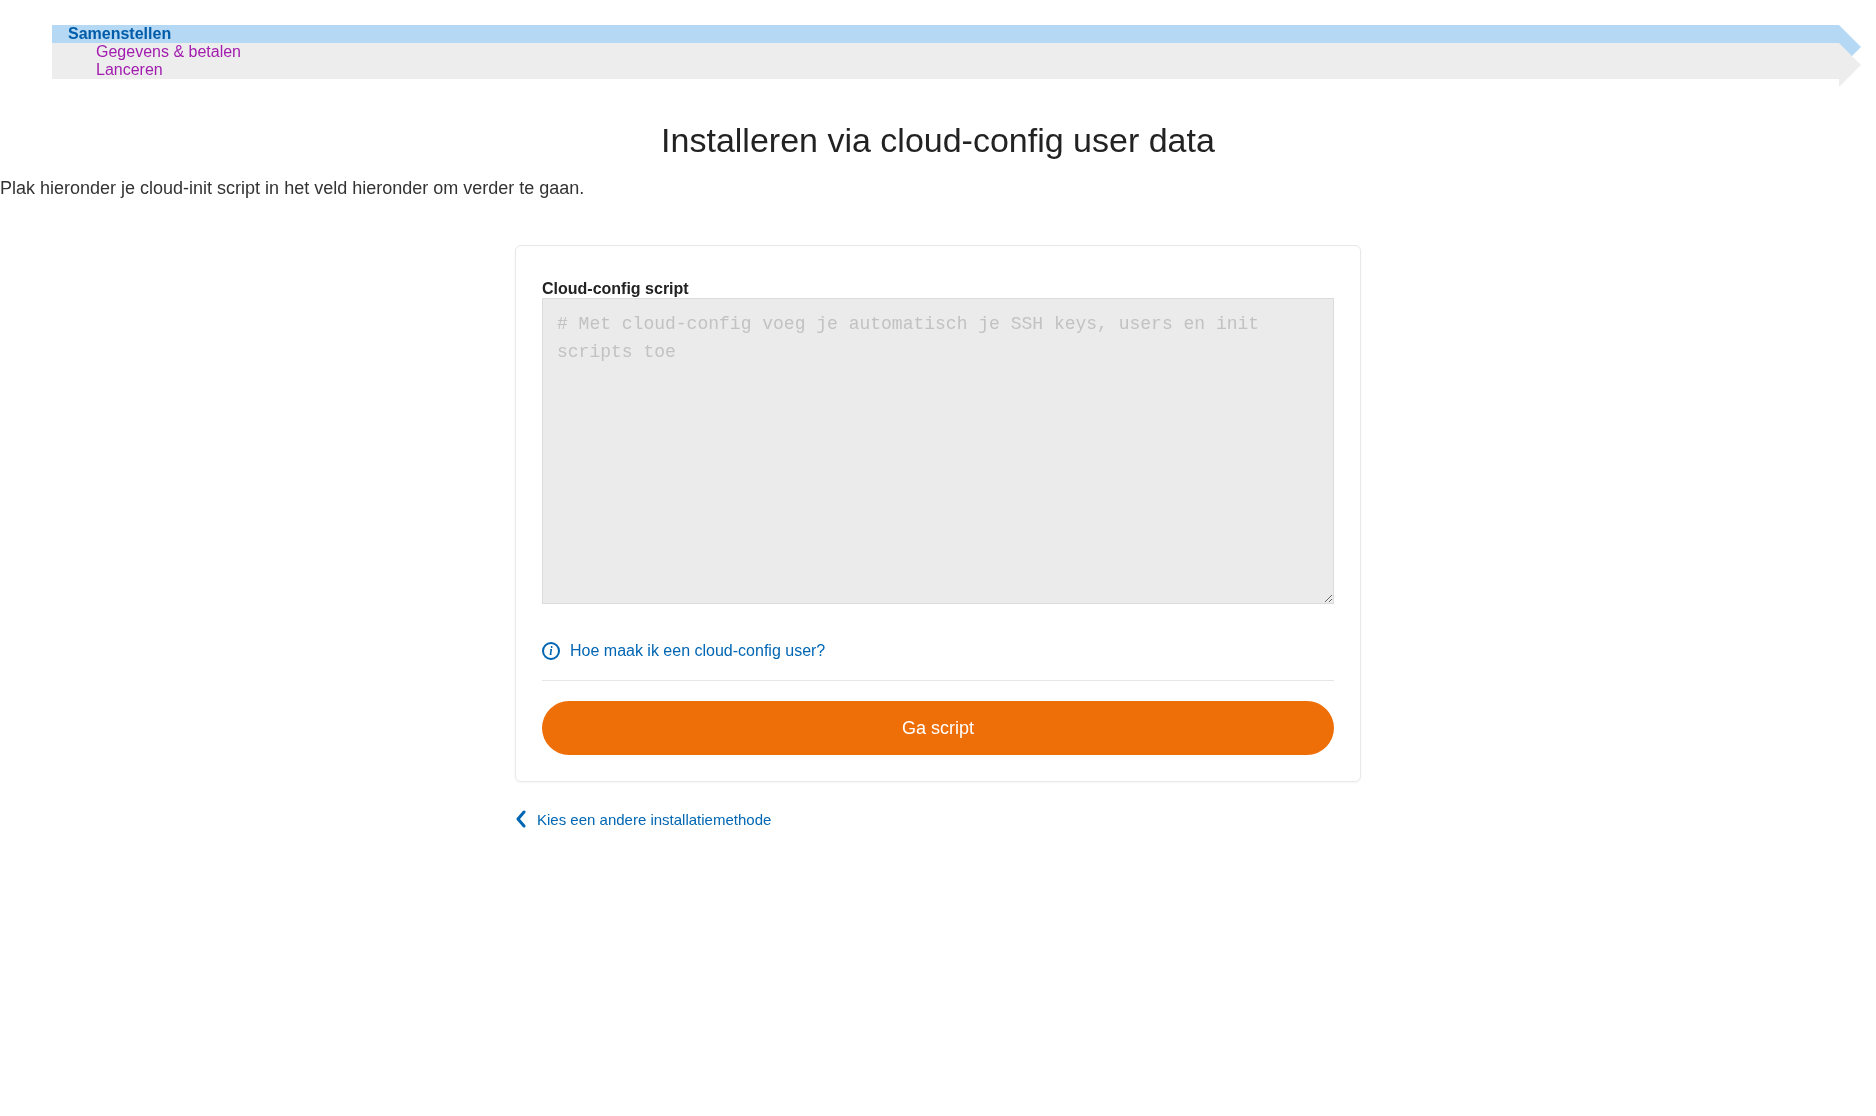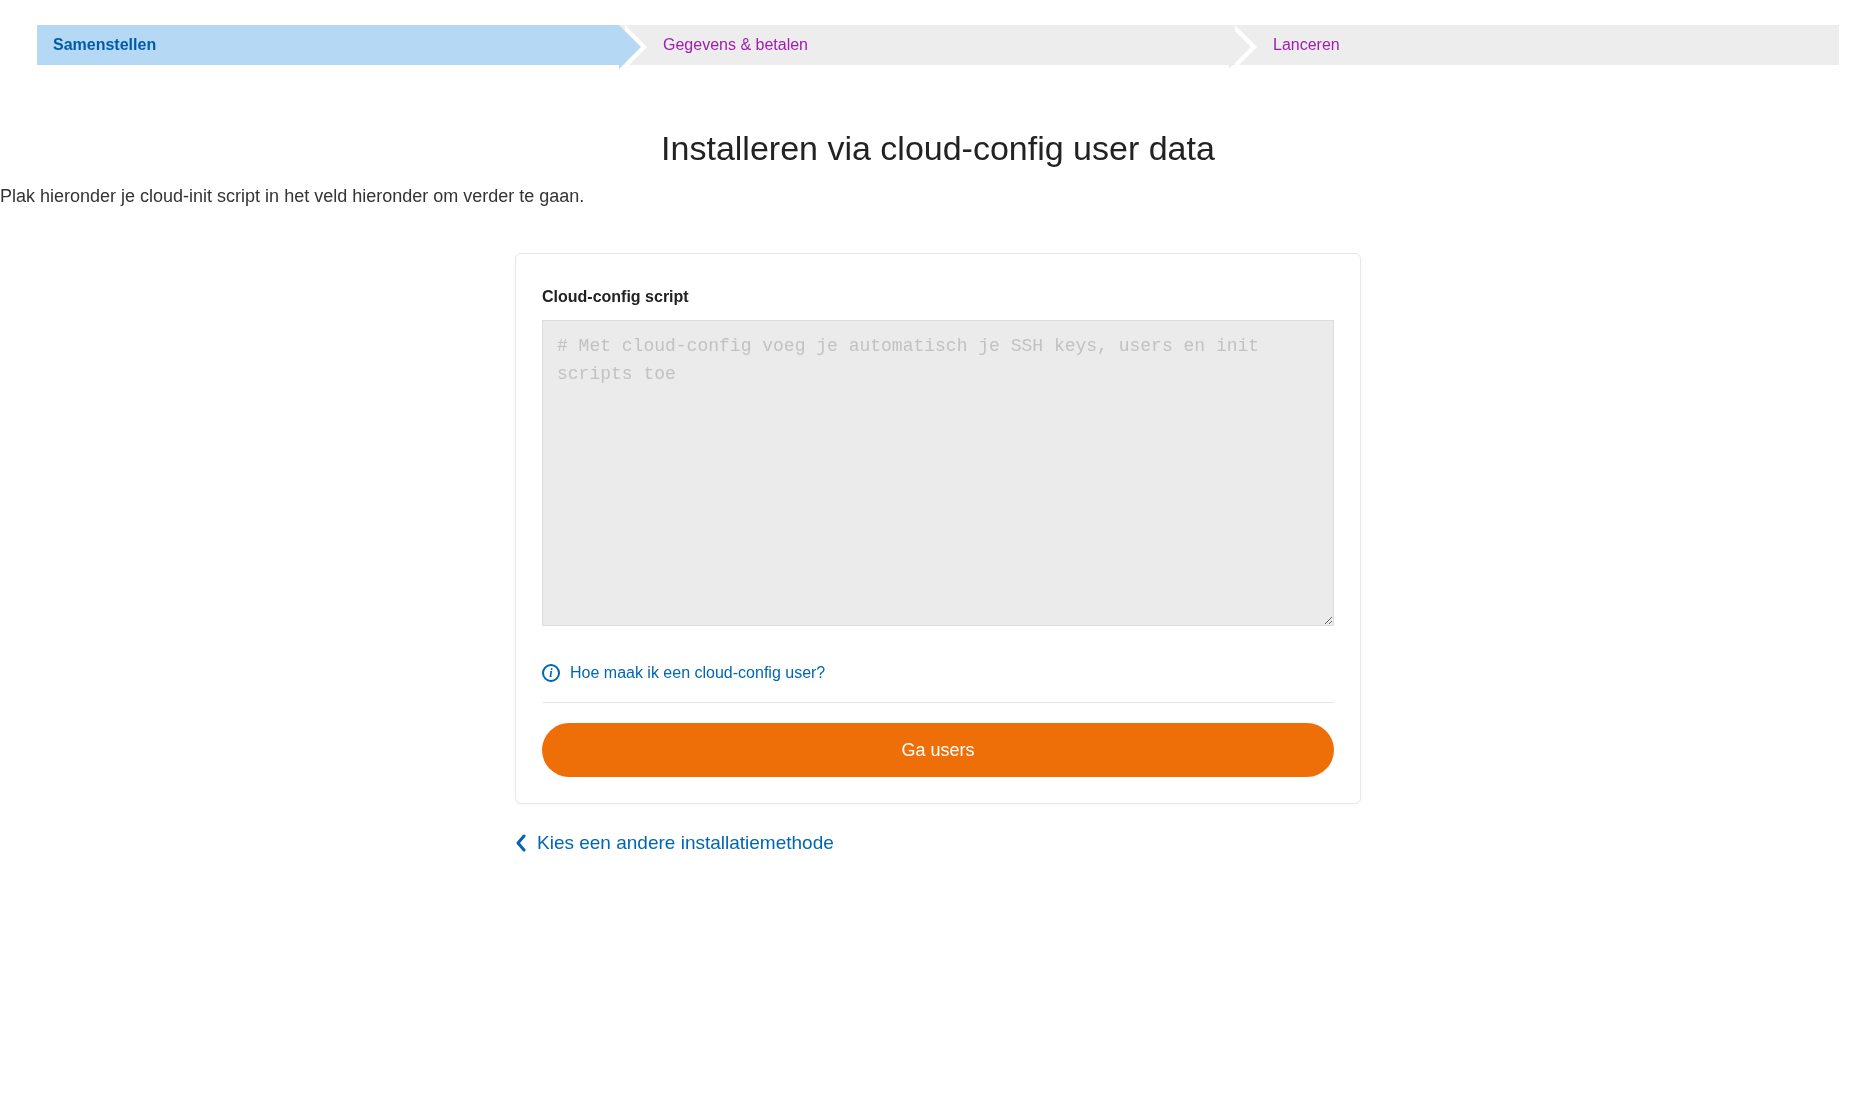--- a/index.html
+++ b/index.html
@@ -3,23 +3,24 @@
   <meta charset="utf-8">
   <style>
     * { margin: 0; padding: 0; box-sizing: border-box; }
     body {
       font-family: "Segoe UI", Tahoma, Geneva, Verdana, sans-serif;
       background: #ffffff;
       color: #333;
     }
     .wizard-steps {
       display: flex;
-      margin: 25px 37px 0 37px;
-      height: 40px;
+      margin: 25px 37px 0 52px;
+      height: 32px;
       gap: 0;
+      flex-direction: column;
     }
     .step {
       flex: 1;
       display: flex;
       align-items: center;
       padding-left: 16px;
       font-size: 16px;
       position: relative;
       background: #ededed;
       color: #a21caf;
@@ -78,21 +79,21 @@
       border: 1px solid #e8e8e8;
       border-radius: 6px;
       padding: 34px 26px 26px 26px;
       box-shadow: 0 1px 3px rgba(0,0,0,0.04);
     }
     .field-label {
       font-size: 16px;
       font-weight: 700;
       color: #222;
       display: block;
-      margin-bottom: 14px;
+      margin-bottom: 0;
     }
     .script-textarea {
       width: 100%;
       height: 306px;
       resize: both;
       border: 1px solid #dcdcdc;
       background: #ebebeb;
       padding: 12px 14px;
       font-family: "Courier New", Courier, monospace;
       font-size: 18px;
@@ -145,21 +146,21 @@
       cursor: pointer;
     }
 
     .back-link {
       width: 846px;
       margin: 28px auto 0 auto;
       display: flex;
       align-items: center;
       gap: 10px;
       color: #0066b3;
-      font-size: 19px;
+      font-size: 15px;
       cursor: pointer;
       text-decoration: none;
     }
     .chevron-left-icon svg { width: 12px; height: 18px; display: block; }
   </style>
 </head>
 <body>
 
 <div class="wizard-steps">
   <div class="step active">
@@ -180,21 +181,21 @@
   <label class="field-label">Cloud-config script</label>
   <textarea class="script-textarea" placeholder="# Met cloud-config voeg je automatisch je SSH keys, users en init scripts toe" style=""></textarea>
 
   <a class="help-link">
     <span class="info-circle">i</span>
     <span>Hoe maak ik een cloud-config user?</span>
   </a>
 
   <hr class="divider">
 
-  <button class="primary-btn">Ga users</button>
+  <button class="primary-btn">Ga script</button>
 </div>
 
 <a class="back-link">
   <span class="chevron-left-icon">
     <svg viewBox="0 0 12 18" fill="none" stroke="#0066b3" stroke-width="3" stroke-linecap="round" stroke-linejoin="round">
       <polyline points="9,2 3,9 9,16"></polyline>
     </svg>
   </span>
   <span>Kies een andere installatiemethode</span>
 </a>

